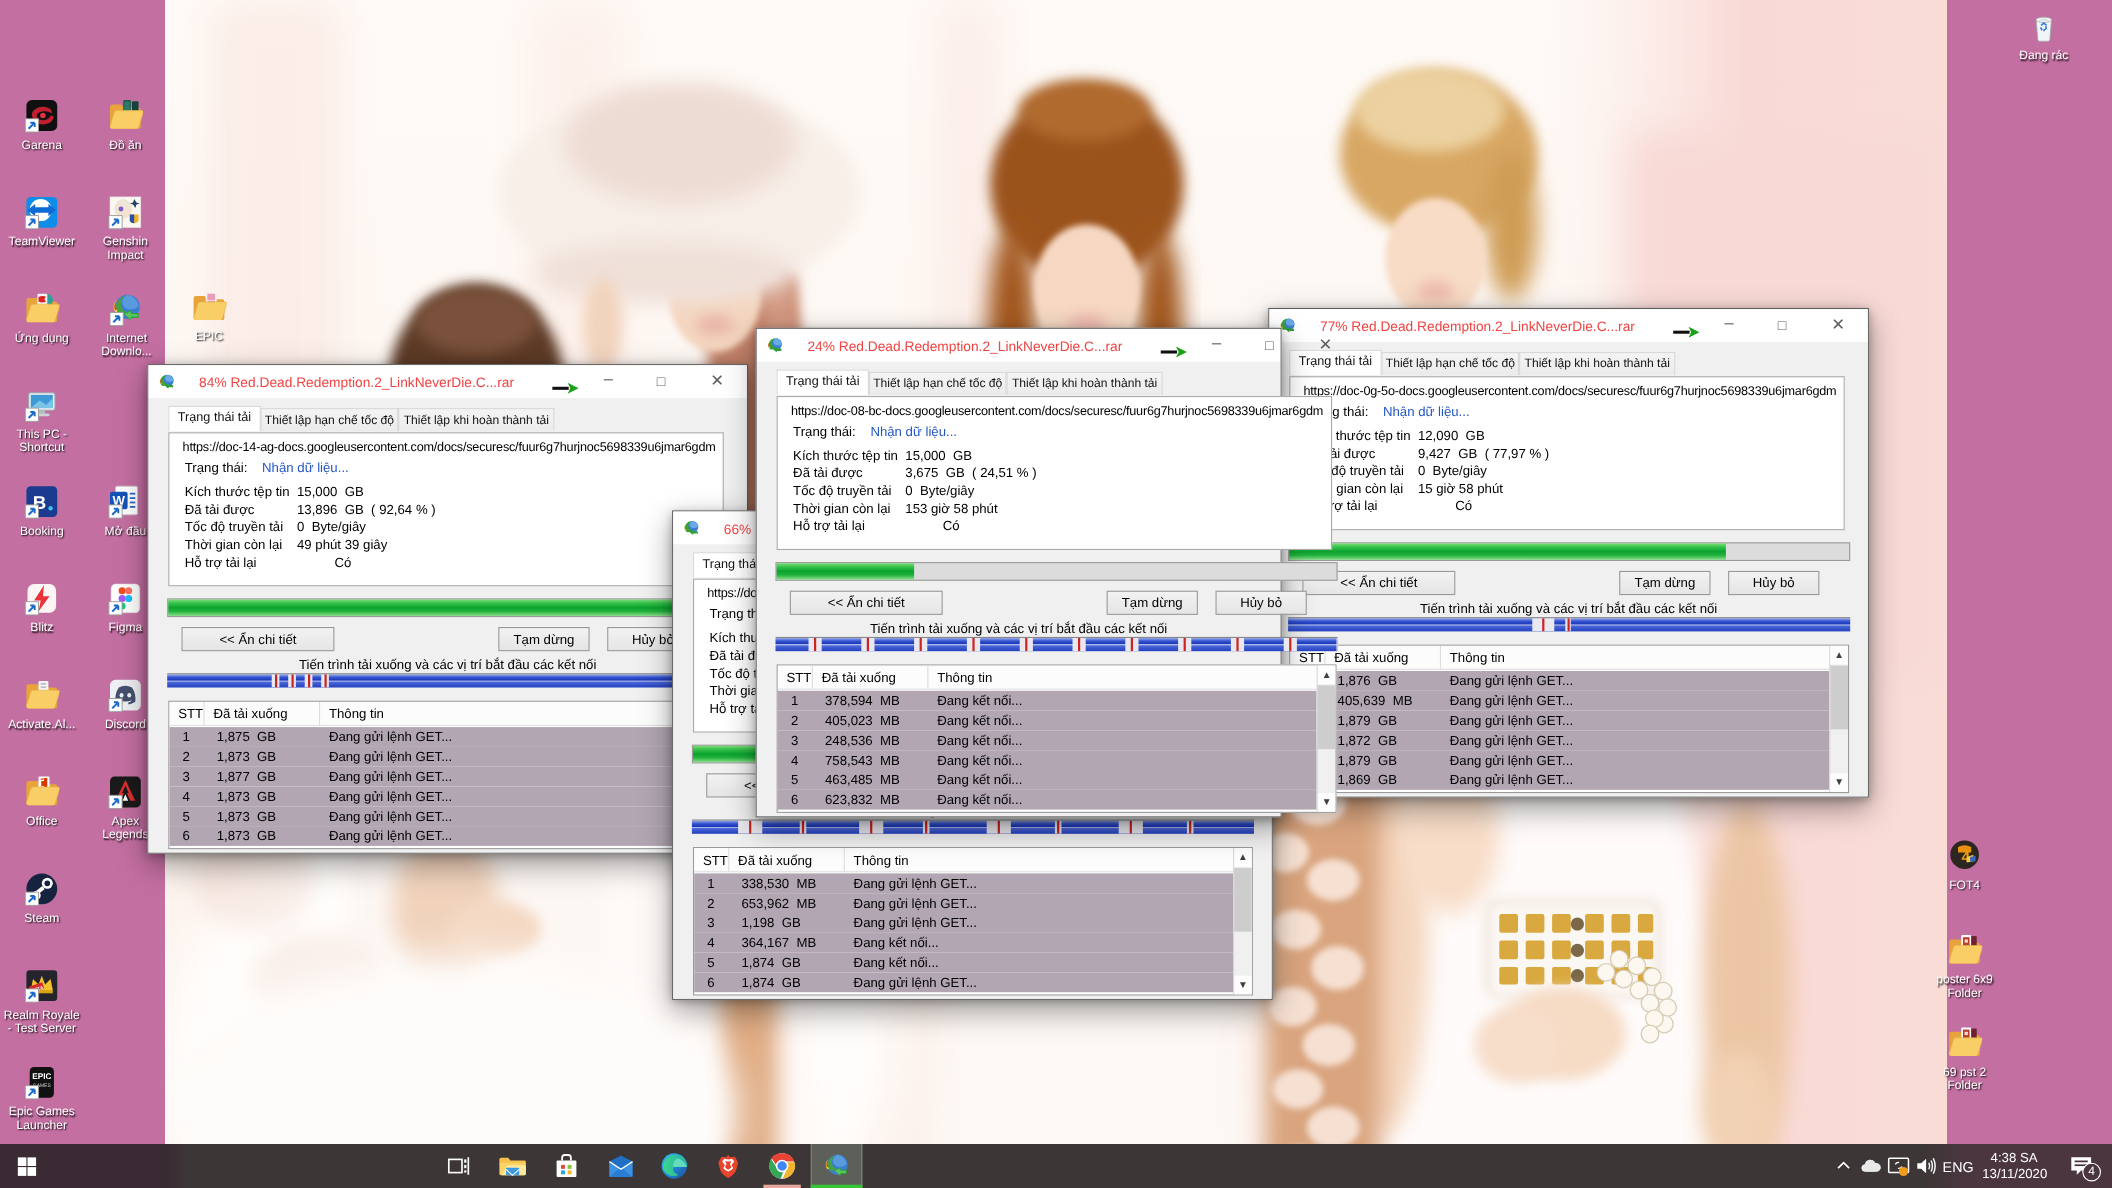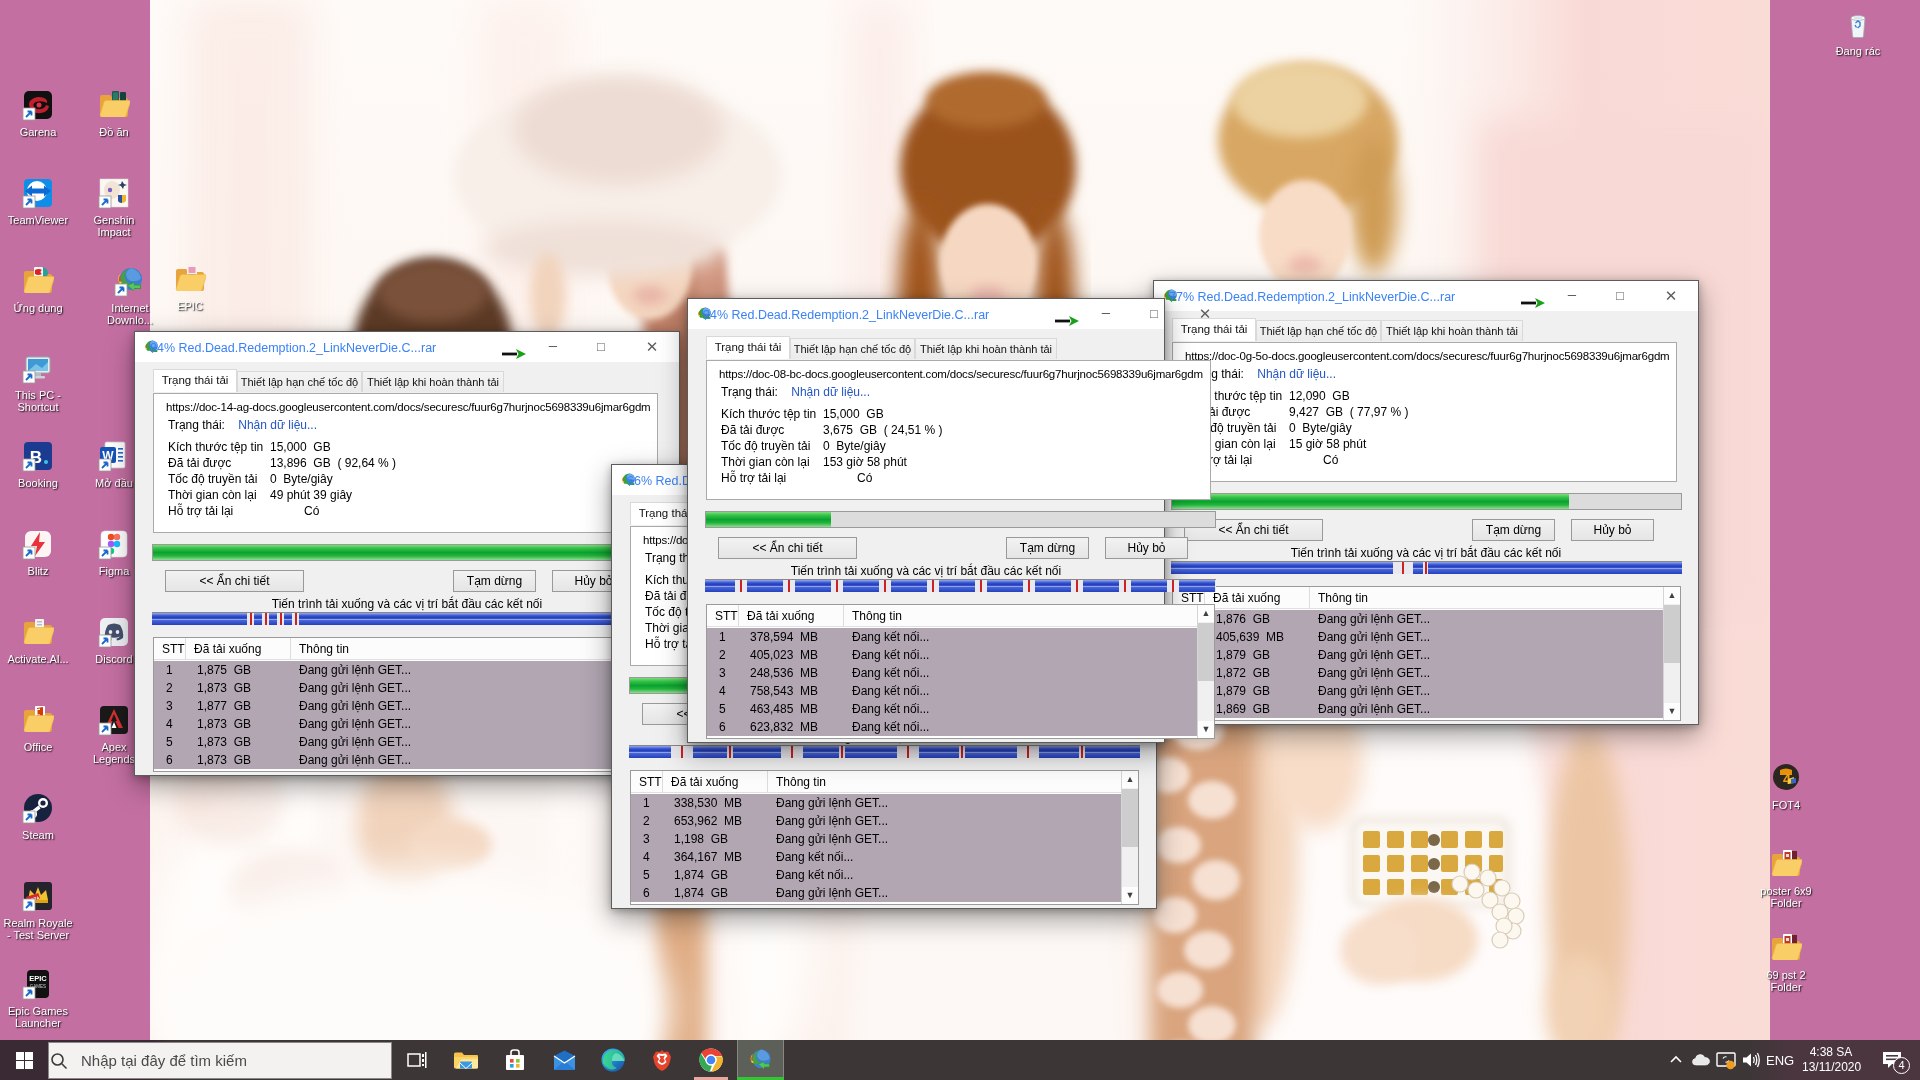--- a/index.html
+++ b/index.html
@@ -1,21 +1,21 @@
 <!DOCTYPE html>
 <html><head><meta charset="utf-8"><style>
 *{margin:0;padding:0;box-sizing:border-box}
 html,body{width:1920px;height:1080px;overflow:hidden;font-family:"Liberation Sans",sans-serif}
 #desk{position:absolute;left:0;top:0;width:1920px;height:1080px;background:#c46fa2;overflow:hidden}
 .ic{position:absolute;text-align:center;color:#fff;font-size:11px;line-height:12px}
 .ic .lb{margin-top:4px;text-shadow:1px 1.2px 1.5px rgba(0,0,0,.95)}
 .ic svg{display:block;margin:0 auto}
 .win{position:absolute;background:#f0f0f0;border:1px solid #5c5c5c;box-shadow:0 10px 26px rgba(0,0,0,.38),0 2px 8px rgba(0,0,0,.28)}
 .tb{position:absolute;left:0;top:0;right:0;height:30px;background:#fff}
-.tb .tt{position:absolute;left:15px;top:8px;font-size:12.5px;color:#3b82f6;white-space:nowrap}
+.tb .tt{position:absolute;left:46px;top:8px;font-size:12.5px;color:#ef4444;white-space:nowrap}
 .cap{position:absolute;top:0;height:30px;color:#5e5e5e;text-align:center}
 .wb{position:absolute;left:0;top:30px;right:0;bottom:0;background:#f0f0f0}
 .tabs{position:absolute;left:18px;top:7px;height:23px}
 .tab{position:absolute;top:2px;height:21px;background:linear-gradient(#f4f4f4,#ebebeb);border:1px solid #d9d9d9;border-bottom:none;font-size:11px;color:#111;text-align:center;padding-top:4px}
 .tab.act{top:0;height:23px;background:#fff;z-index:3;font-size:11.5px}
 .box{position:absolute;left:18px;top:29px;width:505px;height:140px;background:#fff;border:1px solid #aaa;font-size:12px;color:#000;overflow:hidden}
 .box .url{position:absolute;left:12px;top:7px;white-space:nowrap;font-size:11.5px;letter-spacing:-0.2px}
 .box .st{position:absolute;left:14px;top:24px}
 .box .lnk{color:#2456c4}
 .sl{position:absolute;left:14px;white-space:nowrap}
@@ -245,21 +245,21 @@
           <path d="M2 8 Q2 6 4 6 L12 6 L15 9 L28 9 Q30 9 30 11 L30 26 Q30 28 28 28 L4 28 Q2 28 2 26 Z" fill="#e8a33b"></path>
     <circle cx="20" cy="8" r="6" fill="#2aa198"></circle>
           <rect x="12" y="2" width="9" height="12" rx="1" fill="#f4f4f4"></rect>
           <path d="M13 5 Q17 3 20 5 Q17 7 20 9 Q16 11 13 9 Z" fill="#d22"></path>
     <path d="M2 26 L6 13 Q6.5 11.5 8 11.5 L31 11.5 Q33 11.5 32 14 L28 26.5 Q27.5 28 26 28 L4 28 Q2 28 2 26 Z" fill="#f9ce66"></path>
     <path d="M2 26 L6 13 Q6.5 11.5 8 11.5 L31 11.5 Q33 11.5 32 14 L28 26.5" fill="none" stroke="#e8b64e" stroke-width="0.6"></path>
         </svg>
       </div>
       <div class="lb">Ứng dụng</div>
     </div>
-    <div class="ic" style="left:87px;top:265px;width:86px">
+    <div class="ic" style="left:72px;top:265px;width:86px">
       <div style="height:33px">
         <svg width="32" height="32" viewBox="0 0 32 32">
           <circle cx="17" cy="14" r="11" fill="#3c7fd0"></circle>
           <path d="M17 3 Q25 5 27 13 Q24 17 17 16 Q12 14 12 9 Q13 5 17 3 Z" fill="#5a9be0"></path>
           <path d="M8 20 Q5 16 7 11 Q9 6 15 4 Q10 8 11 13 Q12 17 16 19 Q13 21 8 20 Z" fill="#44a244"></path>
           <path d="M6 19 Q2 13 7 8 Q4 14 8 18 Z" fill="#e8d83a"></path>
           <path d="M5.5 17 Q3.5 12 7.5 8.5 Q5 12.5 7.5 16 Z" fill="#d2522e"></path>
           <path d="M13 20 L20 17 L20 19.5 L27 19.5 L27 24 L20 24 L20 26.5 Z" fill="#2f9e38"></path>
           <path d="M14 20.5 L20 18 L20 20.5 L26 20.5 L26 23 L20 23 L20 25.5 Z" fill="#57c45c"></path>
           <rect x="1" y="19" width="12" height="12" fill="#fff" stroke="#9a9a9a" stroke-width="0.8"></rect>
@@ -920,27 +920,20 @@
     </div>
 <div id="tkb">
       <div class="tico" style="left:0">
         <svg width="17" height="17" viewBox="0 0 17 17">
           <rect x="0" y="0" width="8" height="8" fill="#fff"></rect>
           <rect x="9" y="0" width="8" height="8" fill="#fff"></rect>
           <rect x="0" y="9" width="8" height="8" fill="#fff"></rect>
           <rect x="9" y="9" width="8" height="8" fill="#fff"></rect>
         </svg>
       </div>
-      <div id="sbox">
-        <svg width="20" height="20" viewBox="0 0 20 20">
-          <circle cx="8.5" cy="8.5" r="5.5" fill="none" stroke="#3b3b3b" stroke-width="1.6"></circle>
-          <line x1="12.8" y1="12.8" x2="17.5" y2="17.5" stroke="#3b3b3b" stroke-width="1.6"></line>
-        </svg>
-        <span>Nhập tại đây để tìm kiếm</span>
-      </div>
       <div class="tico" style="left:393px">
         <svg width="22" height="22" viewBox="0 0 22 22">
           <rect x="2" y="5" width="12" height="12" fill="none" stroke="#fff" stroke-width="1.5"></rect>
           <rect x="16" y="5" width="2" height="3" fill="#fff"></rect>
           <rect x="16" y="10" width="2" height="3" fill="#fff"></rect>
           <rect x="16" y="15" width="2" height="2" fill="#fff"></rect>
           <rect x="19" y="3" width="1.5" height="16" fill="#fff"></rect>
         </svg>
       </div>
       <div class="tico" style="left:442px">

